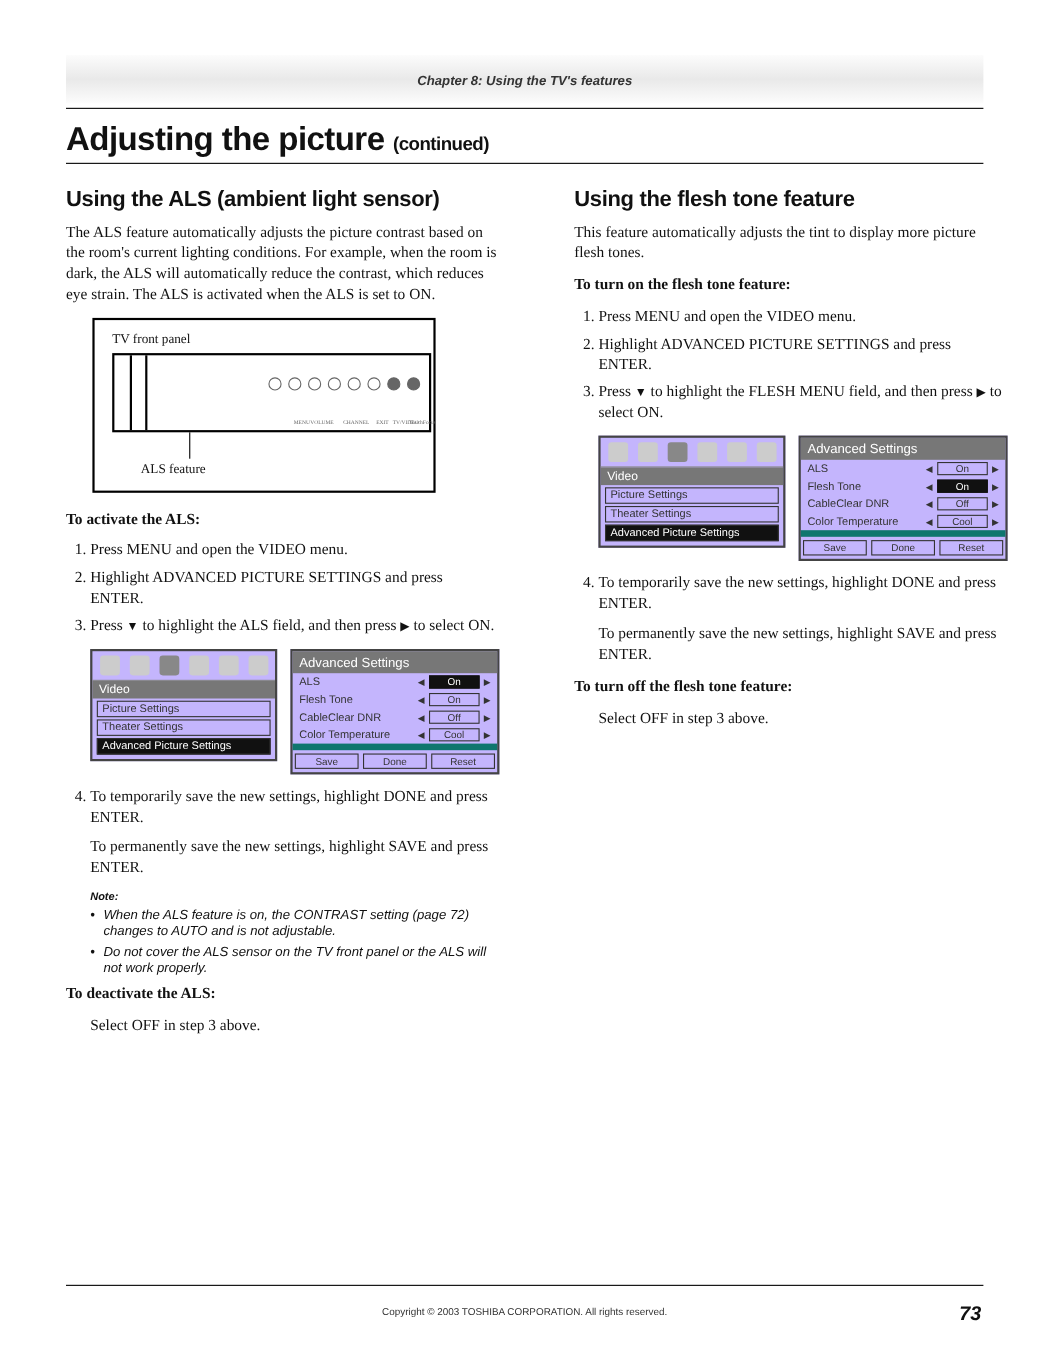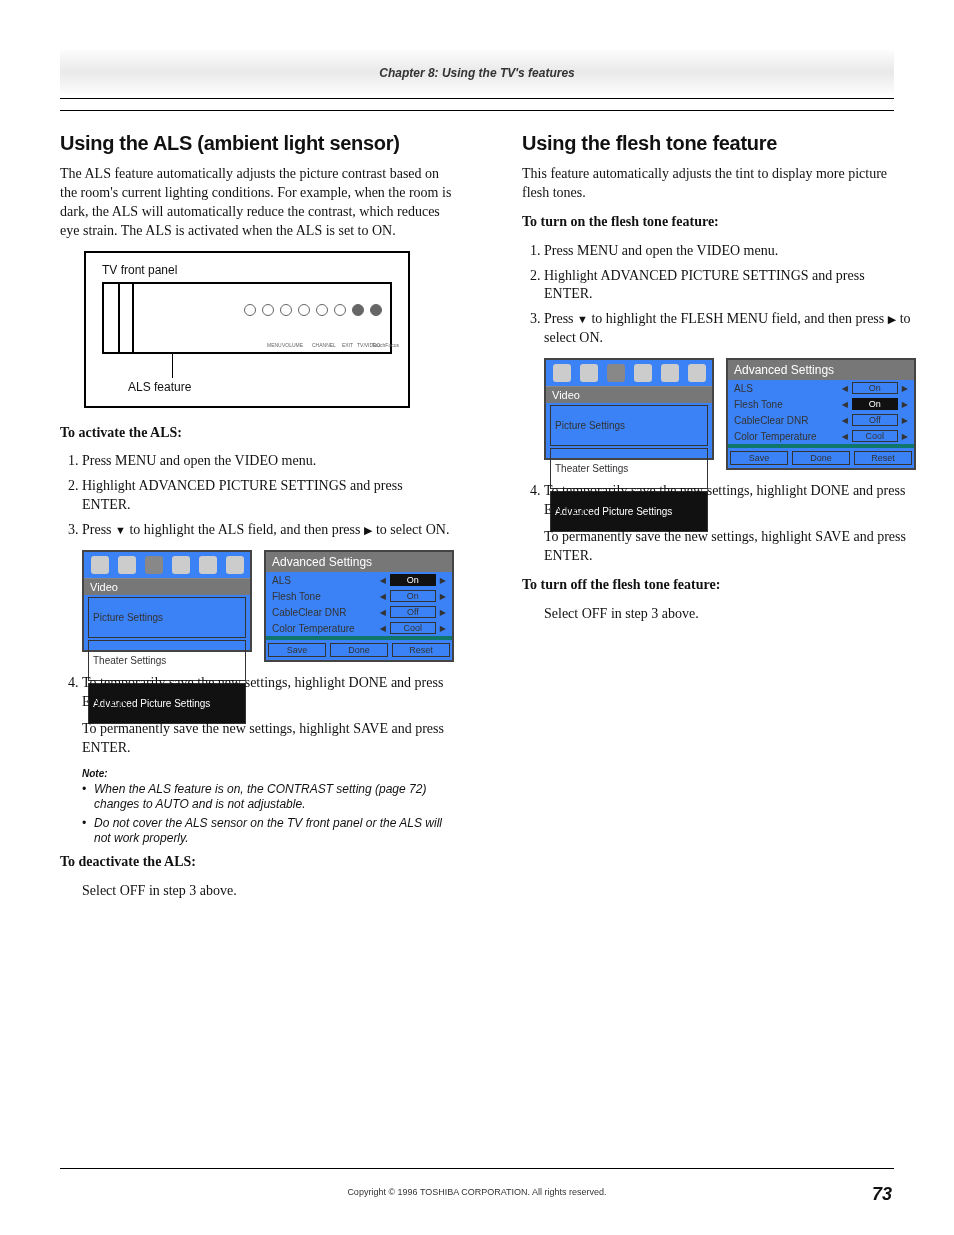--- a/index.html
+++ b/index.html
@@ -21,69 +21,70 @@
   ol { padding-left:22px; margin:4px 0 10px 0; }
   ol li { margin:0 0 6px 0; line-height:1.35; }
   .indent { margin-left:22px; }
   .noteblock { margin:4px 0 6px 22px; }
   .note-hd { font-family: Arial, Helvetica, sans-serif; font-weight:bold; font-style:italic; font-size:10px; }
   .note-ul { list-style: none; padding:0; margin:2px 0 0 0; }
   .note-ul li { font-family: Arial, Helvetica, sans-serif; font-style:italic; font-size:12px; margin:3px 0; line-height:1.3; position:relative; padding-left:12px; }
   .note-ul li::before { content:"•"; position:absolute; left:0; top:0; }
   .tri { display:inline-block; font-size:11px; vertical-align:baseline; }
   
-  .tvdiagram { border:2px solid #000; width:290px; padding:10px 16px 12px 16px; margin:8px 0 16px 24px; font-family:Liberation Sans, sans-serif; }
+  .tvdiagram { border:2px solid #000; width:290px; padding:10px 2px 12px 16px; margin:8px 0 16px 24px; font-family:Liberation Serif, serif; }
   .tvdiagram .label-top { font-size:12px; margin-bottom:5px; }
   .tv-inner { border:2px solid #000; height:68px; position:relative; }
   .tv-inner .half { position:absolute; top:0; bottom:0; width:28px; border-right:2px solid #000; }
   .tv-inner .half.a { left:0; }
   .tv-inner .half.b { left:12px; width:2px; border-right:2px solid #000; }
   .tv-btn-row { position:absolute; right:8px; top:20px; display:flex; gap:6px; }
   .knob { width:10px; height:10px; border:1.5px solid #666; border-radius:50%; background:#fff; }
   .knob.solid { background:#666; }
   .knob-lbls { position:absolute; right:8px; bottom:4px; display:flex; gap:5px; }
   .knob-lbl { font-size:5px; color:#666; width:10px; text-align:center; }
   .sensor-line { border-left:1.5px solid #000; height:24px; margin-left:70px; }
   .sensor-lbl { font-size:12px; margin-left:26px; margin-top:2px; }
   
   .menupair { display:flex; gap:12px; margin:2px 0 12px 22px; }
-  .menubox { border:2px solid #444; font-family:Arial, Helvetica, sans-serif; font-size:10px; color:#333; background:#3b82f6; }
+  .menubox { border:2px solid #444; font-family:Arial, Helvetica, sans-serif; font-size:10px; color:#333; background:#c4b5fd; }
   .menubox.left { width:166px; height:98px; }
   .iconrow { height:24px; border-bottom:1px solid #888; display:flex; align-items:center; justify-content:space-around; padding:1px 2px; }
   .iconrow .ic { width:18px; height:18px; background:#ccc; border-radius:3px; }
   .iconrow .ic.active { background:#888; }
   .cat-hd { background:#777; color:#fff; padding:2px 6px; font-weight:normal; font-size:11px; }
   .cat-items { padding:0 4px; }
-  .cat-item { border:1px solid #333; margin:2px 0; padding:14px 4px; font-size:10px; }
+  .cat-item { border:1px solid #333; margin:2px 0; padding:1px 4px; font-size:10px; }
   .cat-item.active { background:#111; color:#fff; }
   .menubox.right { width:186px; }
   .adv-hd { background:#777; color:#fff; padding:3px 6px; font-size:12px; }
   .adv-row { display:flex; align-items:center; padding:2px 6px; gap:4px; font-size:10px; }
   .adv-row .lbl { flex:1; }
   .adv-row .tri { font-size:8px; color:#333; }
   .valbox { border:1px solid #333; width:42px; text-align:center; font-size:9px; padding:0 1px; }
   .valbox.on { background:#111; color:#fff; border-color:#111; }
-  .btnrow { display:flex; gap:0; border-top:4px solid #0f766e; }
+  .btnrow { display:flex; gap:0; border-top:6px solid #0f766e; }
   .btnrow .b3 { flex:1; border:1px solid #333; text-align:center; font-size:9px; padding:1px 0; margin:3px 2px; }
   .footer-rule { position:absolute; left:60px; right:60px; bottom:58px; border:none; border-top:1px solid #000; }
   .copyright { position:absolute; left:0; right:0; bottom:38px; text-align:center; font-family:Arial,sans-serif; font-size:9px; color:#333; }
   .pagenum { position:absolute; right:62px; bottom:30px; font-family:Arial,sans-serif; font-weight:bold; font-style:italic; font-size:18px; }
 </style>
 </head>
 <body>
 
 <div class="page">
   <div class="topbar">
     <div class="grayband">
       <div class="chapter-line">Chapter 8: Using the TV's features</div>
     </div>
     <hr class="chapter-rule">
   </div>
 
   <div class="main">
+    <h1><span>Adjusting the picture</span> <span class="cont">(continued)</span></h1>
     <hr class="h1-rule">
 
     <div class="columns">
 
       <div class="col">
         <h2>Using the ALS (ambient light sensor)</h2>
         <p>The ALS feature automatically adjusts the picture contrast based on the room's current lighting conditions. For example, when the room is dark, the ALS will automatically reduce the contrast, which reduces eye strain. The ALS is activated when the ALS is set to ON.</p>
 
         <div class="tvdiagram">
           <div class="label-top">TV front panel</div>
@@ -261,15 +262,15 @@
           </li>
         </ol>
 
         <p class="b">To turn off the flesh tone feature:</p>
         <p class="indent">Select OFF in step 3 above.</p>
       </div>
     </div>
   </div>
 
   <hr class="footer-rule">
-  <div class="copyright">Copyright © 1996 TOSHIBA CORPORATION. All rights reserved.</div>
+  <div class="copyright">Copyright © 2003 TOSHIBA CORPORATION. All rights reserved.</div>
   <div class="pagenum">73</div>
 </div>
 
 </body></html>

